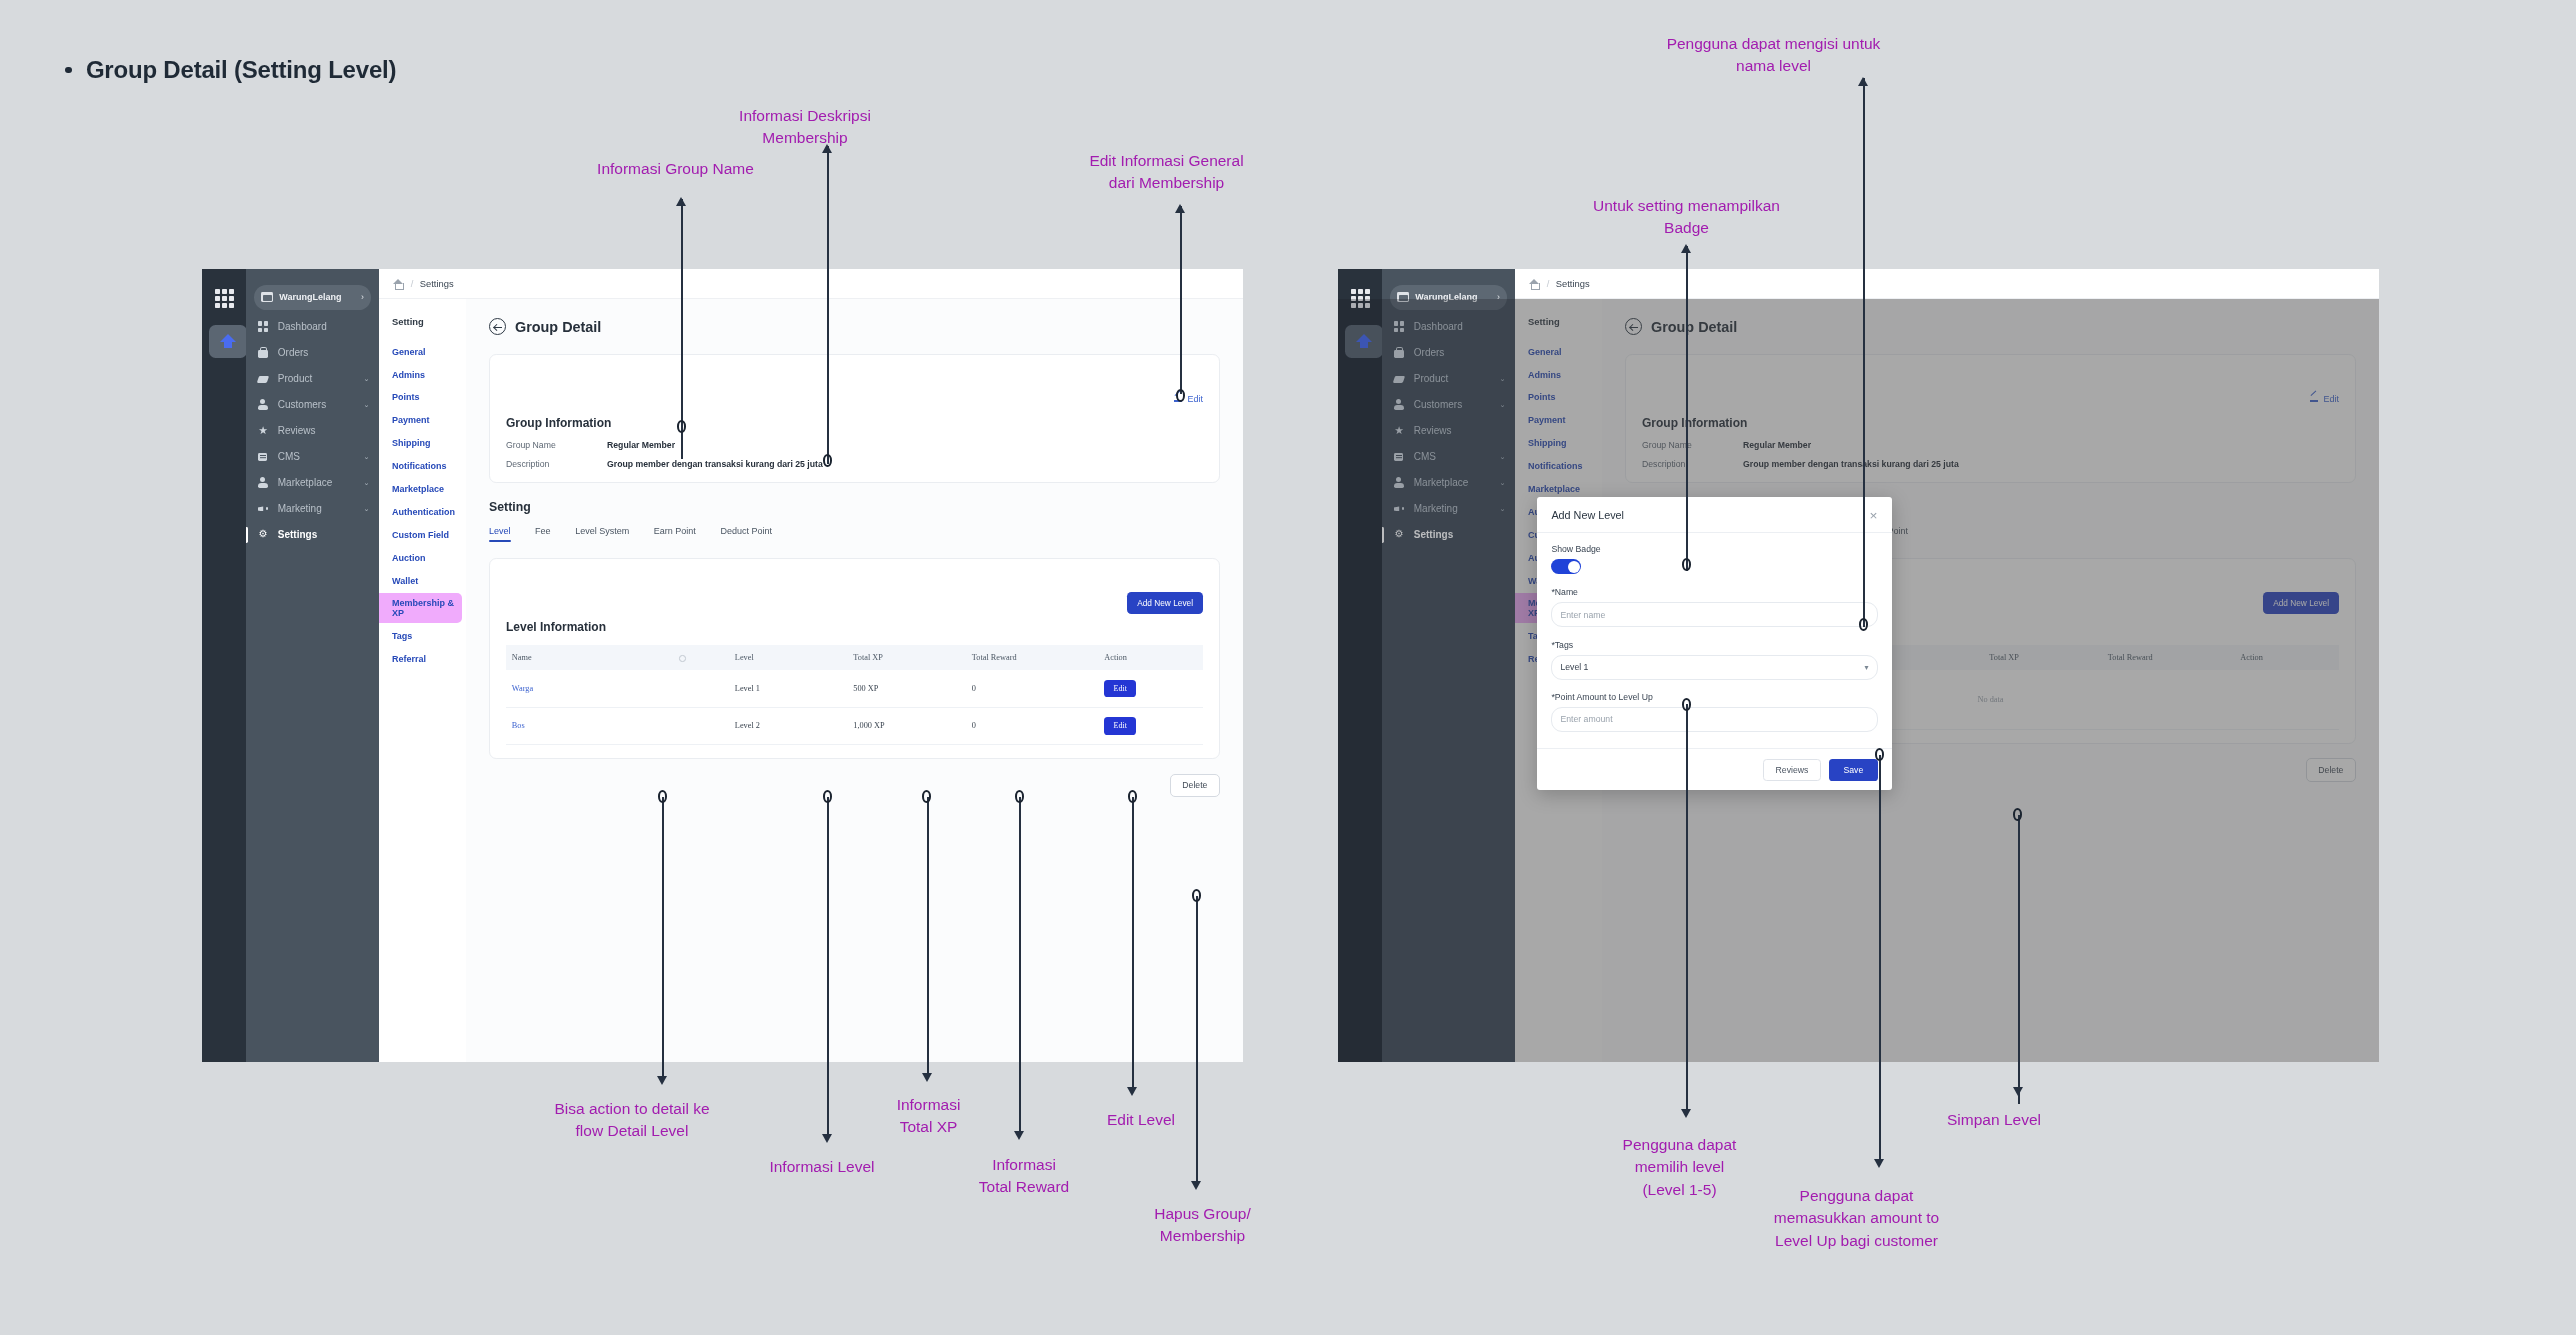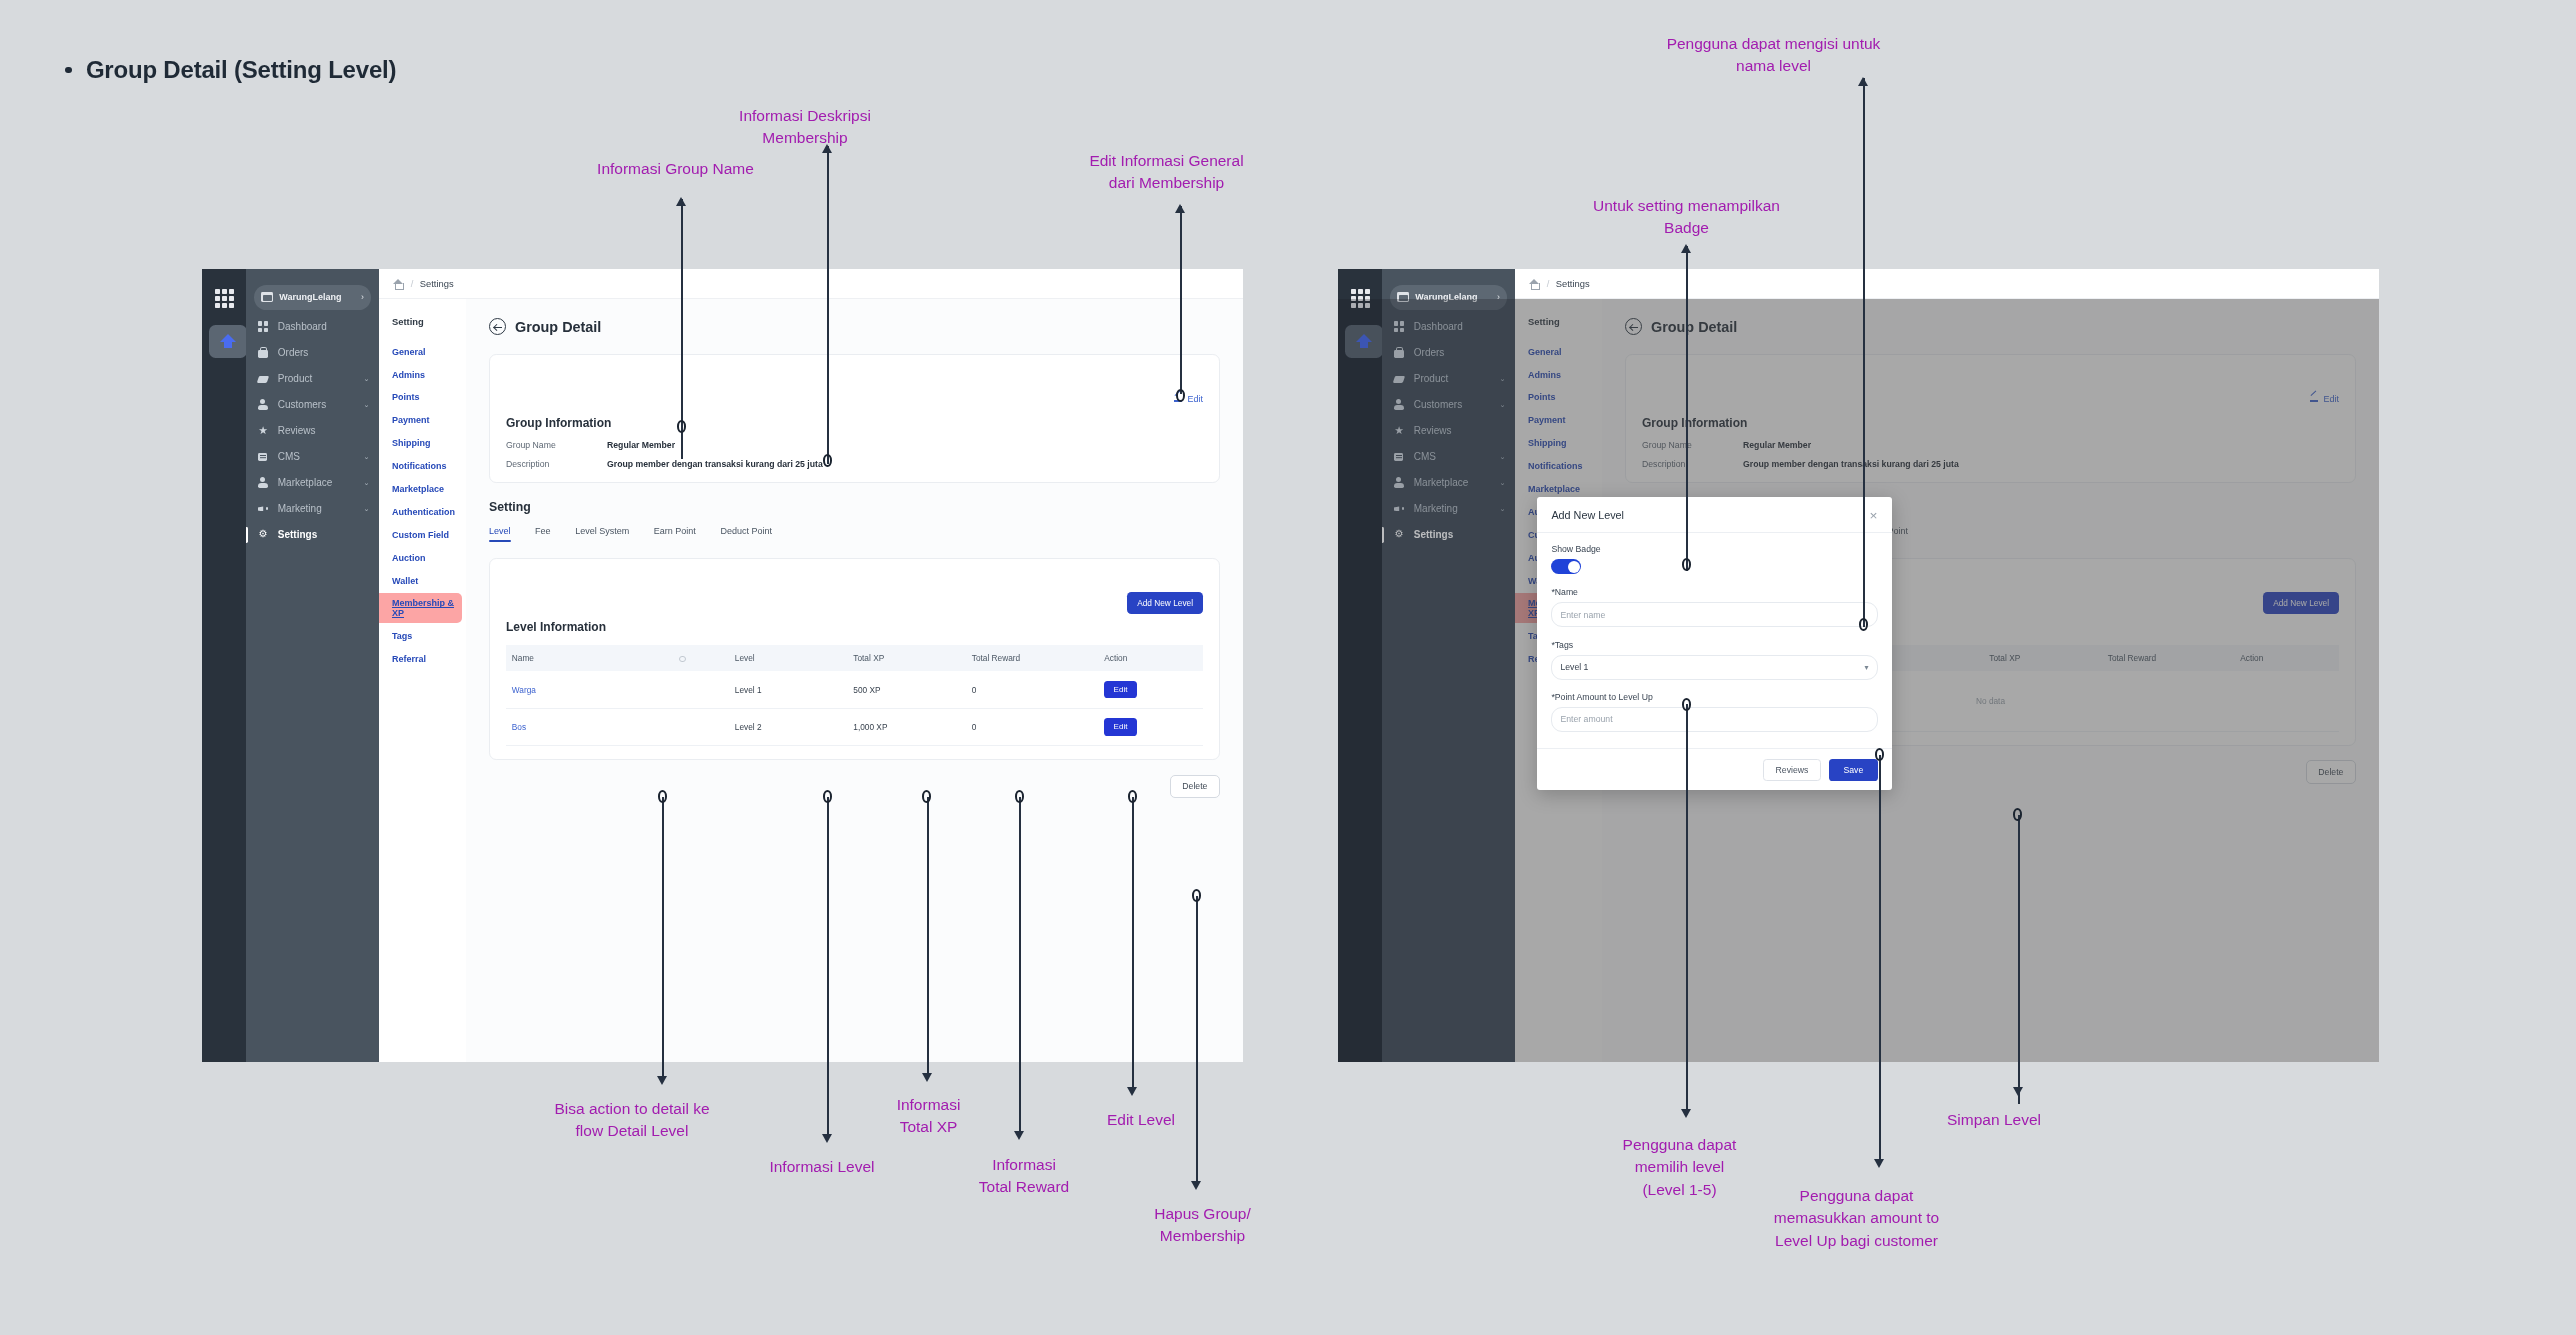--- a/index.html
+++ b/index.html
@@ -63,21 +63,21 @@
   .nic.star{ color:#cfd6dd; font-size:10.8px; line-height:10.8px; text-align:center;}
   .nic.cms:before{content:"";position:absolute;left:0;top:1.4px;width:9.4px;height:8px;background:#cfd6dd;border-radius:1.4px;}
   .nic.cms:after{content:"";position:absolute;left:2.2px;top:3.6px;width:5.8px;height:1.4px;background:#49545f;box-shadow:0 2.2px 0 #49545f;}
   .nic.mega:before{content:"";position:absolute;left:0;top:2.9px;width:8px;height:5px;background:#cfd6dd;clip-path:polygon(0 20%,70% 0,70% 100%,0 80%);}
   .nic.mega:after{content:"";position:absolute;right:0;top:3.6px;width:2.9px;height:2.9px;background:#cfd6dd;border-radius:50%;}
   .nic.gear{ color:#fff; font-size:10px; line-height:10.8px; text-align:center;}
 
   .settings-col{ position:absolute; left:177px; top:30px; bottom:0; width:87px; background:#fff; padding-top:17.3px; }
   .sc-title{ font-size:9.4px; font-weight:bold; color:#303a45; padding:0 0 0 13px; margin-bottom:14.4px;}
   .sc-item{ font-size:9px; font-weight:bold; color:#2649b8; padding:5px 0 5px 13px; margin:2.9px 4.3px 2.9px 0; border-radius:0 5px 5px 0;}
-  .sc-item.active{ background:#fca5a5;text-decoration:underline; }
+  .sc-item.active{ background:#f0abfc; }
 
   .topbar{ position:absolute; left:177px; right:0; top:0; height:30px; background:#fff;
       display:flex; align-items:center; padding-left:14.4px; gap:6.5px; border-bottom:0.7px solid #eef0f3;}
   .topbar .home-ic{ width:10.8px;height:10px; position:relative;}
   .topbar .home-ic:before{content:"";position:absolute;left:0;top:0;width:0;height:0;
       border-left:5.4px solid transparent;border-right:5.4px solid transparent;border-bottom:5px solid #9aa3ad;}
   .topbar .home-ic:after{content:"";position:absolute;left:1.8px;top:4.3px;width:7.2px;height:5.8px;border:1.1px solid #9aa3ad;border-top:none;}
   .topbar .sep{ color:#c3c9d0; font-size:9.4px;}
   .topbar .crumb{ color:#3b4653; font-size:9.4px;}
 
@@ -103,21 +103,21 @@
   .tabs{ display:flex; gap:24.6px; border-bottom:0; margin-bottom:16px;}
   .tab{ font-size:9px; color:#4a5562; padding-bottom:5.8px; position:relative;}
   .tab.active{ color:#2649b8; }
   .tab.active:after{ content:""; position:absolute; left:0; right:0; bottom:0; height:1.7px; background:#2649b8; border-radius:1.4px;}
 
   .tbl-head{ display:flex; align-items:center; justify-content:space-between; margin-bottom:11.6px;}
   .btn-primary{ background:#2843c4; color:#fff; border:none; border-radius:4.3px; font-size:8.3px; padding:5.8px 10px; font-family:inherit;}
   .btn-edit{ background:#2436d4; color:#fff; border:none; border-radius:3.6px; font-size:8px; padding:4.3px 9.4px; font-family:inherit;}
   .btn-outline{ background:#fff; color:#414b57; border:0.7px solid #d5dae1; border-radius:5px; font-size:8.7px; padding:5.8px 11.6px; font-family:inherit;}
 
-  table{ width:100%; border-collapse:collapse; }
+  table{ width:100%; border-collapse:collapse;font-family:Liberation Serif, serif; }
   thead tr{ background:#f3f6fa; }
   thead th{ font-size:8.3px; font-weight:normal; color:#4b5764; text-align:left; padding:8px 5.8px; }
   tbody td{ font-size:8.3px; color:#39434f; padding:9.4px 5.8px; border-bottom:0.7px solid #eef1f5;}
   tbody td.link{ color:#3d63cf; }
   .sort-ic{ display:inline-block; width:6.5px;height:6.5px;border:0.9px solid #c2c9d1; border-radius:50%; vertical-align:middle;}
 
   .del-wrap{ display:flex; justify-content:flex-end; margin-top:14.4px;}
 
   
   .dim{ position:absolute; left:177px; right:0; top:30px; bottom:0; background:rgba(70,70,70,.47); }

